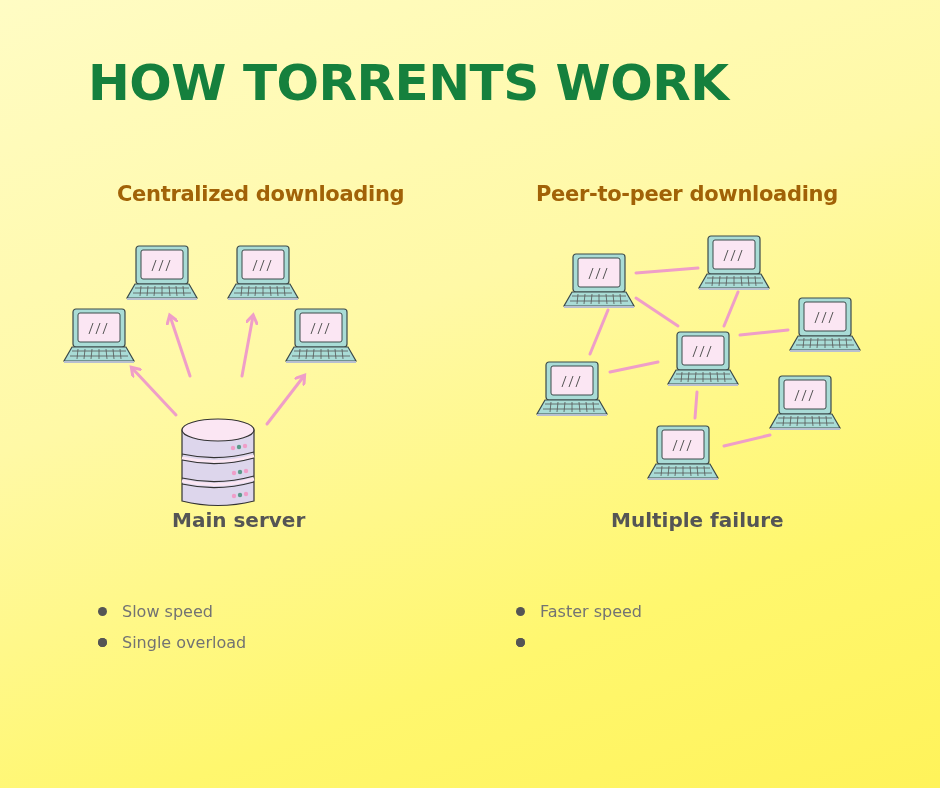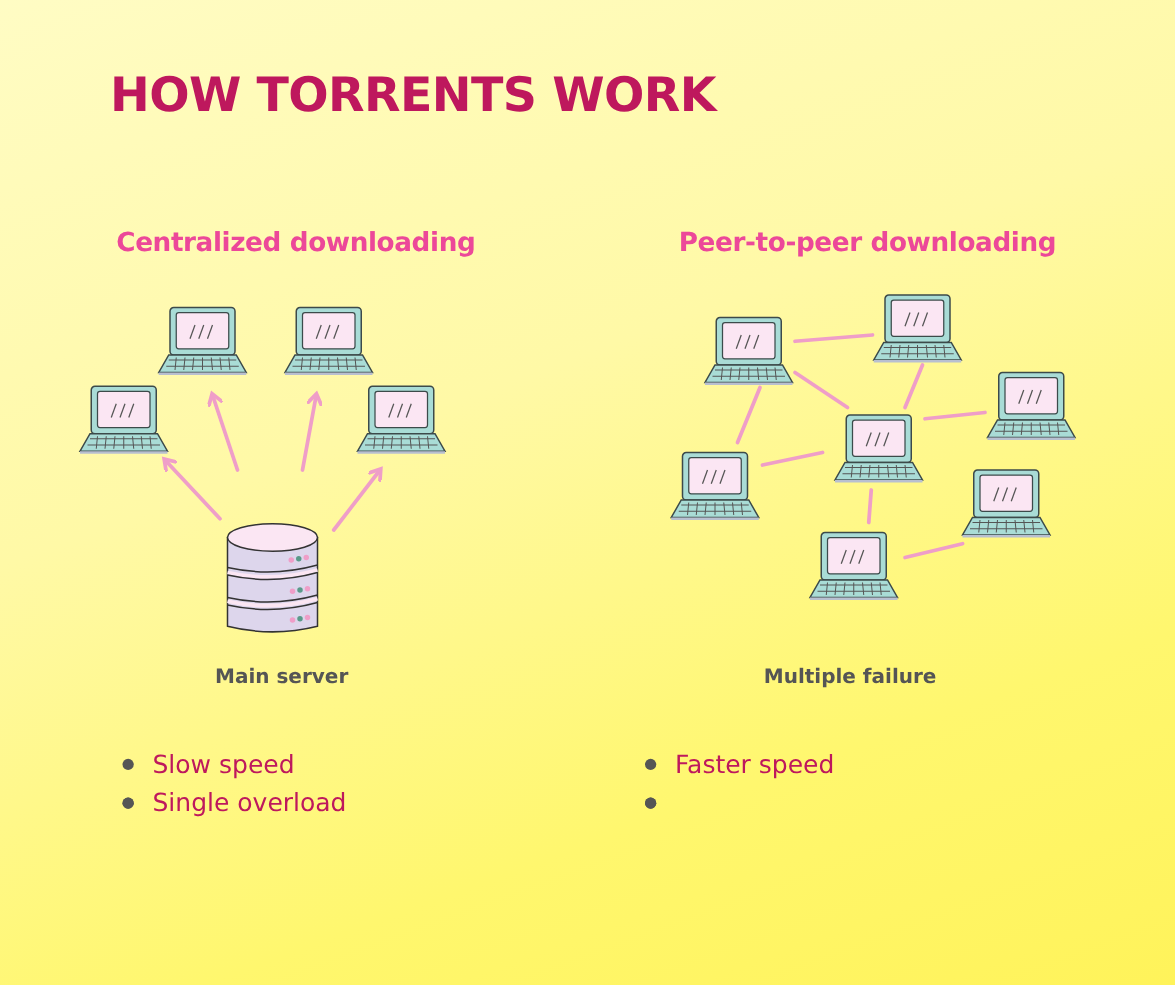--- a/index.html
+++ b/index.html
@@ -4,38 +4,38 @@
 <style>
   html, body { margin:0; padding:0; }
   body {
     width:940px; height:788px; position:relative; overflow:hidden;
     background: linear-gradient(160deg, #fffcc4 0%, #fff9a6 40%, #fff76e 75%, #fff35a 100%);
     font-family: "DejaVu Sans", sans-serif;
     color:#555555;
   }
   .title {
     position:absolute; left:88px; top:54px;
-    font-family:"DejaVu Sans", sans-serif; font-weight:bold; font-size:38px;
-    letter-spacing:-0.5px; color:#be185d; margin:0; white-space:nowrap;
+    font-family:"DejaVu Sans", sans-serif; font-weight:bold; font-size:50px;
+    letter-spacing:-0.5px; color:#15803d; margin:0; white-space:nowrap;
   }
   .section-title {
-    position:absolute; top:182px; font-weight:bold; font-size:21px; color:#ec4899;
-    white-space:nowrap; letter-spacing:-0.3px;
+    position:absolute; top:182px; font-weight:bold; font-size:21px; color:#a16207;
+    white-space:nowrap; letter-spacing:-0.3px;margin-left:24px;
   }
   #st-left { left:93px; }
-  #st-right { left:543px;text-align:right; }
+  #st-right { left:512px;text-align:right; }
   .caption {
-    position:absolute; top:531px; font-weight:bold; font-size:16px; color:#555555;
+    position:absolute; top:508px; font-weight:bold; font-size:20px; color:#555555;
     white-space:nowrap;
   }
   #cap-left { left:172px; }
   #cap-right { left:611px; }
   ul.bullets {
     position:absolute; top:596px; margin:0; padding:0; list-style:none;
-    font-size:20px; line-height:31px; color:#be185d;
+    font-size:16px; line-height:31px; color:#737373;
   }
   ul.bullets li { position:relative; padding-left:24px; white-space:nowrap; }
   ul.bullets li .dot {
     position:absolute; left:0; top:11px; width:9px; height:9px; border-radius:50%;
     background:#555555;
   }
   #bul-left { left:98px; }
   #bul-right { left:516px; }
   svg.diagram { position:absolute; left:0; top:0; }
 </style>

